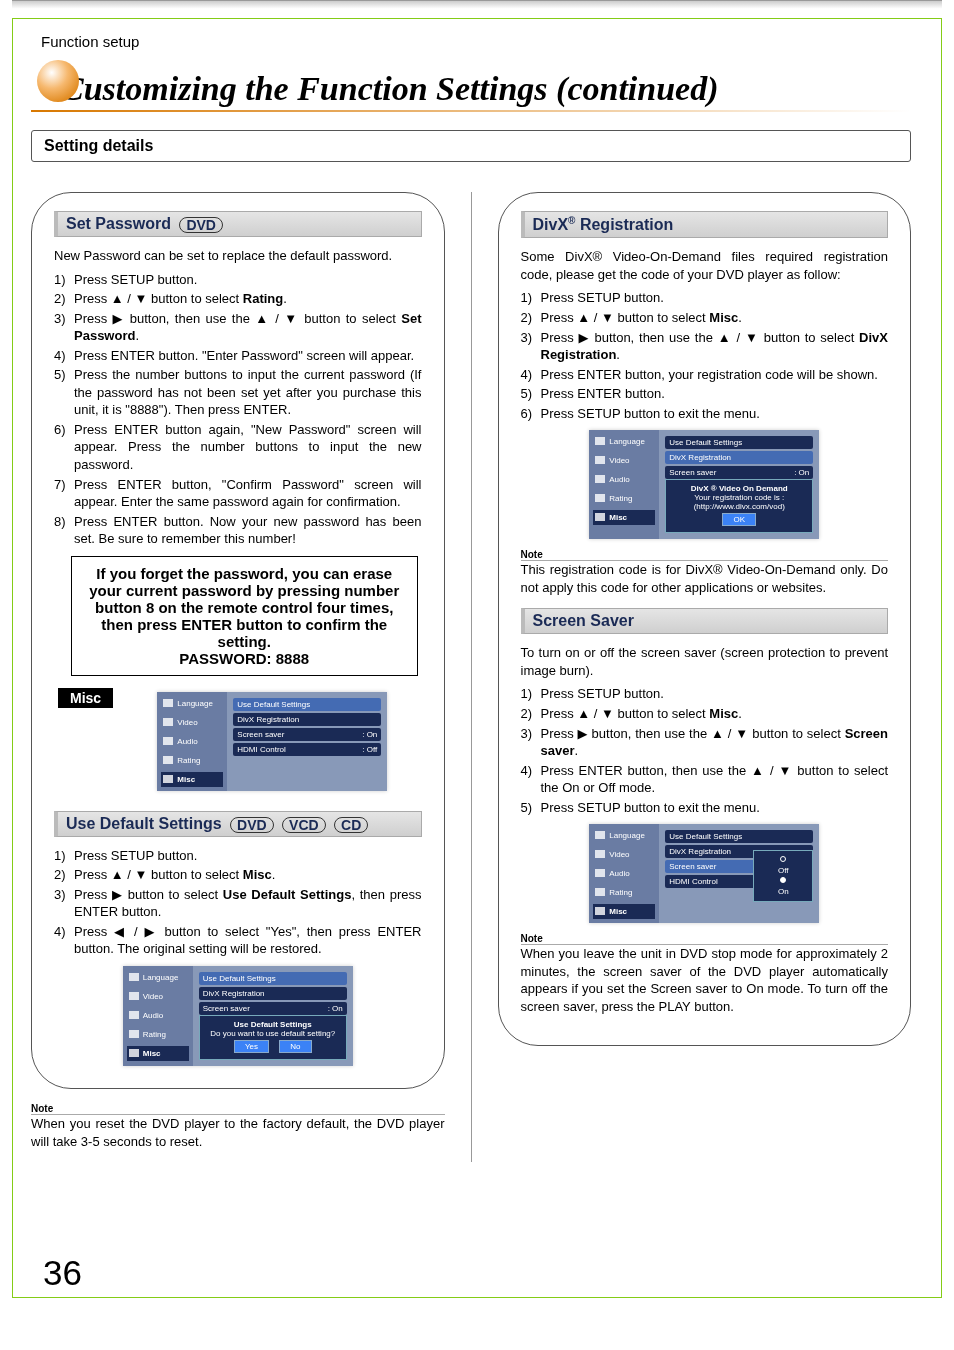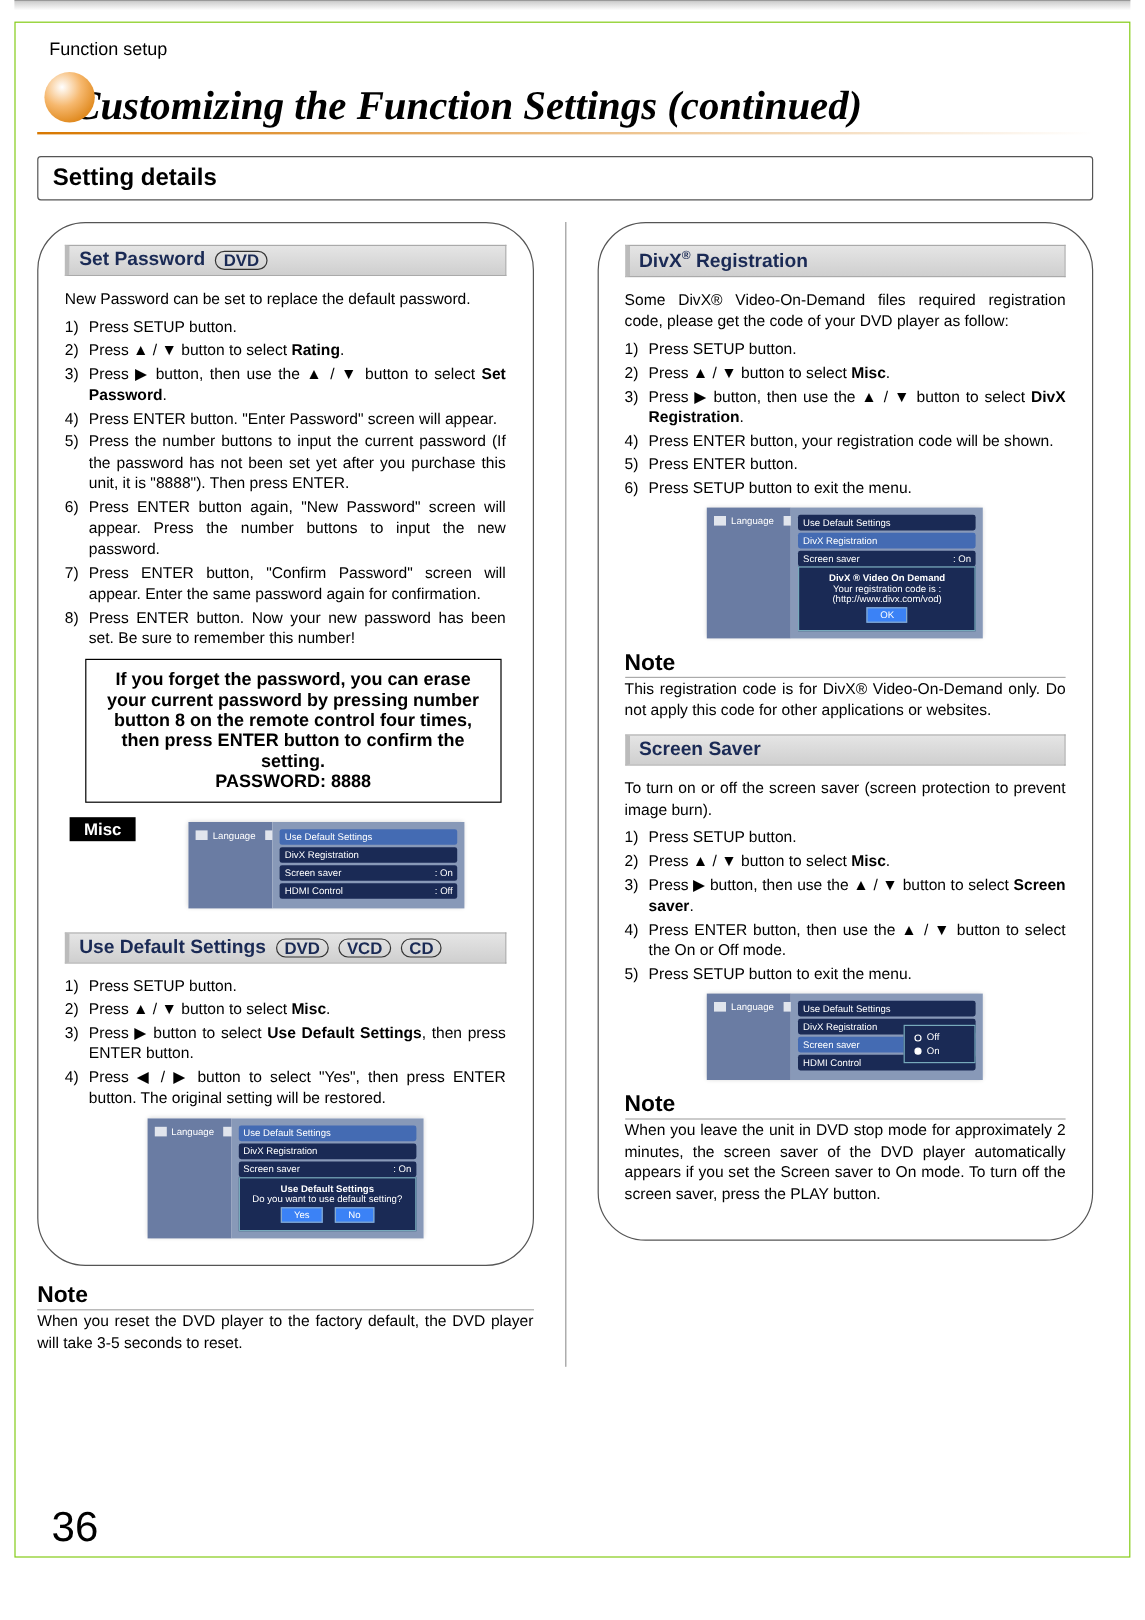--- a/index.html
+++ b/index.html
@@ -32,24 +32,24 @@
   }
   .hero-underline {
     height: 2px;
     background: linear-gradient(to right, #d87800 0%, rgba(216,120,0,0) 100%);
     margin-top: 2px;
   }
   .section-title-bar {
     border: 1px solid #555;
     border-radius: 3px;
     padding: 6px 12px;
-    font-size: 20px;
+    font-size: 16px;
     font-weight: bold;
     background: #fff;
-    margin-bottom: 18px;
+    margin-bottom: 30px;
   }
   .columns { display: flex; gap: 26px; }
   .col { flex: 1 1 0; min-width: 0; }
   .vdiv { width: 1px; background: #999; }
   .round-box {
     border: 1px solid #555;
     border-radius: 40px;
     padding: 18px 22px 18px 22px;
     margin-bottom: 14px;
   }
@@ -80,35 +80,35 @@
     display: inline-block;
     border: 1px solid #333;
     border-radius: 10px;
     font-size: 14px;
     font-weight: bold;
     padding: 0 6px;
     line-height: 14px;
     vertical-align: middle;
     margin-left: 4px;
   }
-  .note-hdr { font-weight: bold; font-size: 19px; border-bottom: 1px solid #aaa; margin-top: 6px; display: block; }
+  .note-hdr { font-weight: bold; font-size: 10px; border-bottom: 1px solid #aaa; margin-top: 6px; display: block; }
   .note-body { font-size: 13px; text-align: justify; line-height: 1.35; margin-bottom: 12px; }
   .ui-screenshot {
     width: 230px;
     margin: 8px auto 4px auto;
     display: flex;
     font-size: 8px;
     color: #fff;
     box-shadow: 0 0 4px rgba(0,0,0,0.2);
   }
   .ui-sidebar {
     background: #6a7ca3;
     width: 70px;
     padding: 4px 4px;
-    display: flex; flex-direction: row; gap: 4px;
+    display: flex; flex-direction: column; gap: 4px;
   }
   .ui-sidebar-item {
     padding: 3px 2px 3px 16px;
     position: relative;
     white-space: nowrap;
     font-size: 8px;
   }
   .ui-sidebar-item.active { background: #1a2a55; font-weight: bold; }
   .ui-sidebar-item::before {
     content: '';
@@ -137,21 +137,21 @@
   }
   .ui-label { font-weight: bold; }
   .ui-btn {
     display: inline-block;
     background: #3b82f6;
     border: 1px solid #8ac;
     padding: 1px 10px;
     margin: 2px 4px;
     font-size: 8px;
   }
-  .ui-option { display: flex; align-items: center; gap: 4px; font-size: 8px; padding: 1px 4px;}
+  .ui-option { display: flex; align-items: center; gap: 4px; font-size: 8px; padding: 1px 4px; flex-direction: column;}
   .ui-radio { width: 6px; height: 6px; border-radius: 50%; border: 1px solid #fff; display: inline-block;}
   .ui-radio.on { background: #fff; }
   .page-num {
     position: absolute;
     left: 30px; bottom: 4px;
     font-size: 35px;
     font-weight: normal;
   }
   .misc-tag {
     background: #000; color: #fff;

